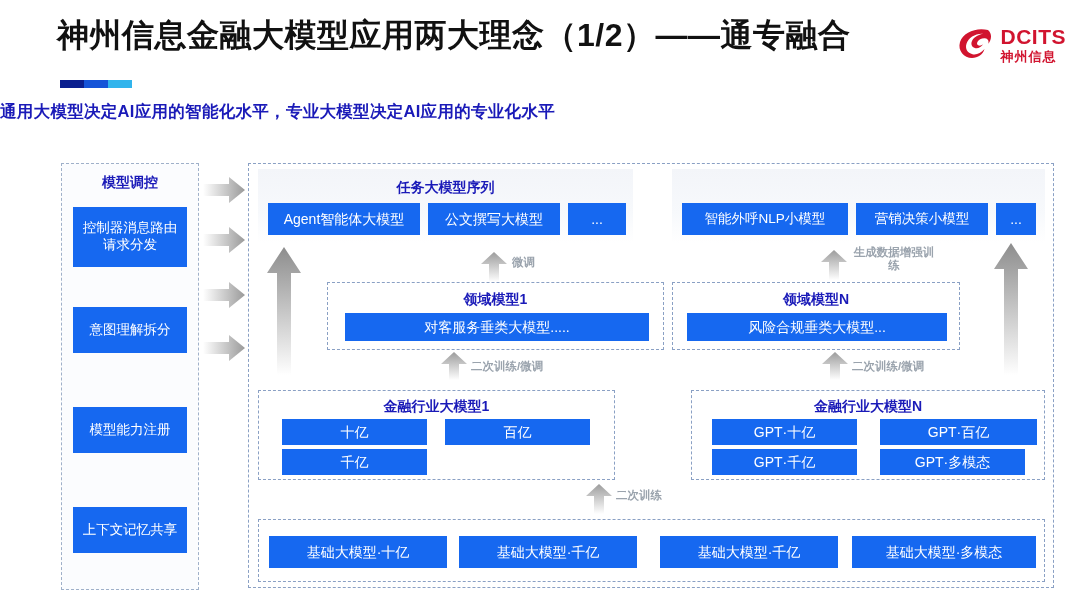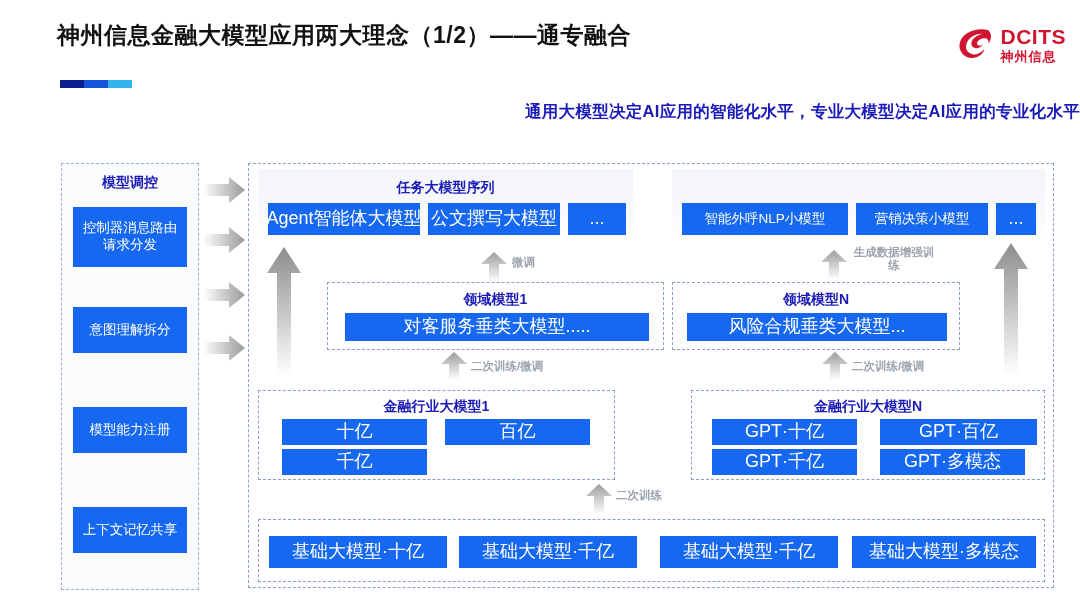--- a/index.html
+++ b/index.html
@@ -8,42 +8,42 @@
     background:#ffffff;
     font-family:"Liberation Sans","DejaVu Sans",sans-serif;
     position:relative;
     overflow:hidden;
     -webkit-font-smoothing:antialiased;
   }
   .slide{position:absolute;inset:0;}
 
   
   .title{
-    position:absolute;left:57px;top:20px;
-    font-size:23px;font-weight:bold;color:#111111;
+    position:absolute;left:57px;top:14px;
+    font-size:32px;font-weight:bold;color:#111111;
     letter-spacing:0.5px;white-space:nowrap;
   }
   .title-rule{
     position:absolute;left:60px;top:80px;
     width:72px;height:8px;
     background:linear-gradient(to right,#0a1f8f 0 33%,#1554d8 33% 66%,#31b4ec 66% 100%);
   }
   .logo{
     position:absolute;right:14px;top:18px;
     width:126px;height:52px;
     display:flex;align-items:center;gap:6px;justify-content:flex-end;
   }
   .logo-mark{width:40px;height:40px;flex:0 0 40px;}
   .logo-text{display:flex;flex-direction:column;line-height:1;}
   .logo-en{font-size:21px;font-weight:bold;color:#d1142f;letter-spacing:0.5px;}
   .logo-cn{font-size:13px;font-weight:bold;color:#d1142f;letter-spacing:1px;margin-top:3px;}
 
   .subtitle{
     position:absolute;left:0;right:0;top:101px;
-    text-align:right;
+    text-align:left;
     font-size:16.5px;font-weight:bold;color:#1a1ab8;
     letter-spacing:0.3px;
   }
 
   
   .ctrl-col{
     position:absolute;left:61px;top:163px;
     width:136px;height:425px;
     border:1px dashed #9fb0c9;
     background:#fbfcfe;
@@ -84,21 +84,21 @@
   }
   .group.dashed{border:1px dashed #8aa0c4;background:#ffffff;}
   .group-title{
     text-align:center;font-size:14px;font-weight:bold;color:#1a1ab8;
     line-height:1;
   }
   .blue-box{
     position:absolute;
     background:#1668f0;color:#fff;
     display:flex;align-items:center;justify-content:center;
-    text-align:center;font-size:18px;line-height:1.2;
+    text-align:center;font-size:14px;line-height:1.2;
     box-sizing:border-box;padding:1px 3px;
     white-space:nowrap;
   }
   .blue-box.sm{font-size:13.5px;}
 
   
   .varrow{position:absolute;}
   .alabel{
     position:absolute;font-size:11.5px;font-weight:bold;color:#9aa3ad;
     line-height:1.15;white-space:nowrap;

